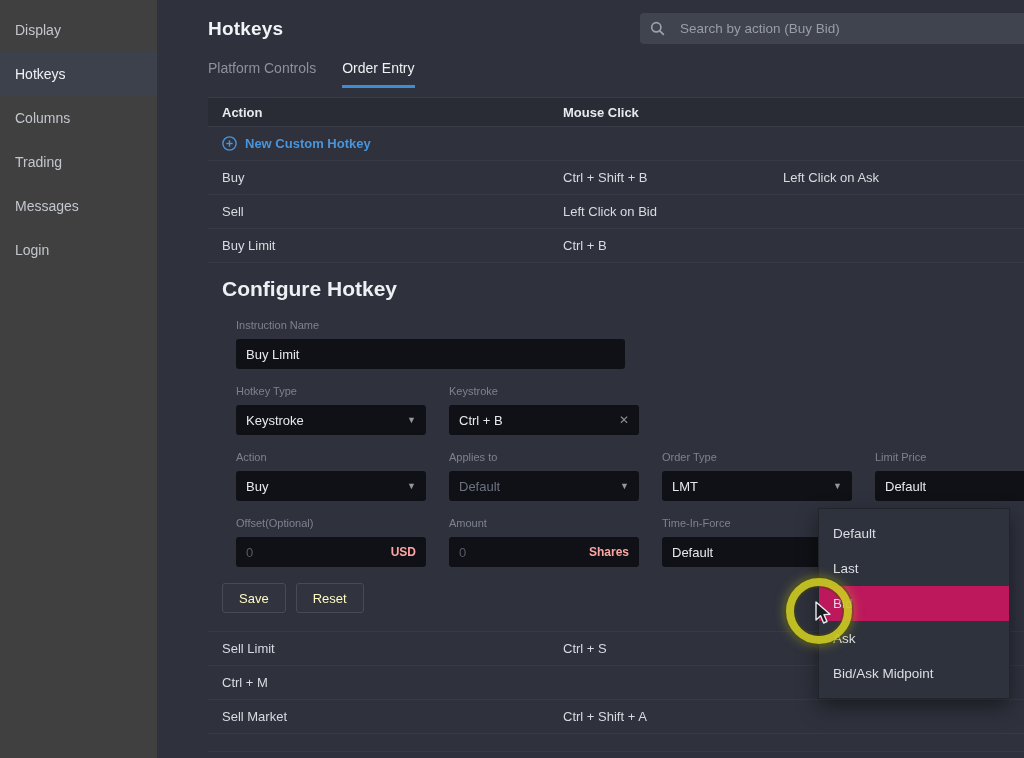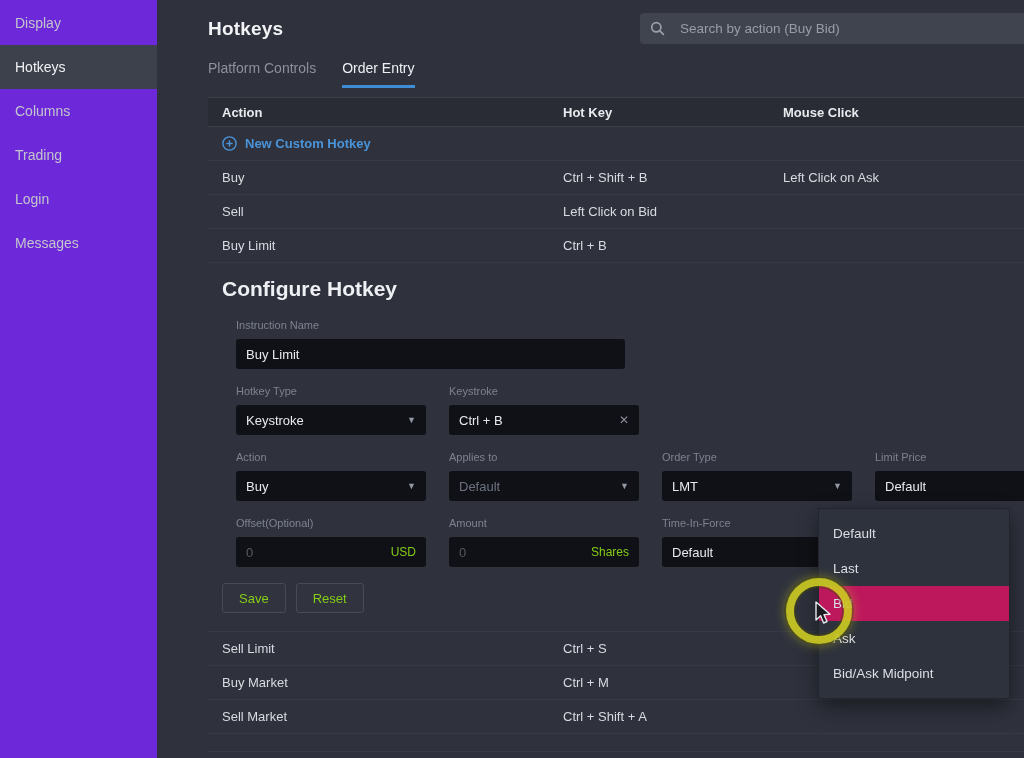--- a/index.html
+++ b/index.html
@@ -7,21 +7,21 @@
   body {
     background:#20232b;
     font-family:"Liberation Sans", sans-serif;
     overflow:hidden;
     position:relative;
     color:#d9dbe0;
   }
   .app { display:flex; width:100%; height:100%; }
 
   
-  .sidebar { width:157px; background:#6d28d9; padding-top:1px; flex-shrink:0; height:100%; }
+  .sidebar { width:157px; background:#404040; padding-top:8px; flex-shrink:0; height:100%; }
   .side-item { height:44px; display:flex; align-items:center; padding-left:15px;
                color:#c3c6cd; font-size:14px; cursor:pointer; }
   .side-item.active { background:#3d414c; color:#f0f1f4; }
 
   
   .main { flex:1; background:#2f323d; padding:0 14px 0 51px; position:relative; height:100%; }
 
   .header { display:flex; justify-content:space-between; align-items:center; padding-top:13px; }
   .title { color:#f2f3f5; font-size:19px; font-weight:bold; letter-spacing:.2px; }
 
@@ -57,25 +57,25 @@
   .fcol.wide { width:389px; }
 
   .control { height:30px; background:#0f1116; border-radius:3px; display:flex;
              align-items:center; padding:0 10px; color:#e7e9ed; font-size:13px; cursor:pointer; }
   .control .caret { margin-left:auto; color:#9298a3; font-size:9px; padding-left:8px; }
   .control.disabled { color:#6d7280; }
   .control .clear { margin-left:auto; color:#8a8f9a; font-size:12px; cursor:pointer; }
   .control input { background:transparent; border:none; outline:none; color:#e7e9ed;
                    font-size:13px; width:100%; font-family:"Liberation Sans", sans-serif; }
   .control input::placeholder { color:#565b66; }
-  .suffix { margin-left:auto; color:#84cc16; font-size:12px; font-weight:normal; }
+  .suffix { margin-left:auto; color:#fca5a5; font-size:12px; font-weight:bold; }
 
   .btns { display:flex; gap:10px; margin-top:16px; }
   .btn { height:30px; padding:0 16px; background:#31343f; border:1px solid #474b57; border-radius:3px;
-         color:#84cc16; font-size:13px; display:flex; align-items:center; cursor:pointer;
+         color:#fef9c3; font-size:13px; display:flex; align-items:center; cursor:pointer;
          font-family:"Liberation Sans", sans-serif; }
 
   
   .menu { position:absolute; left:818px; top:508px; width:192px; background:#2e323c;
           border:1px solid #23252d; box-shadow:0 8px 20px rgba(0,0,0,.45); z-index:20; padding:7px 0; }
   .menu-item { height:35px; display:flex; align-items:center; padding:0 14px;
                color:#dcdee3; font-size:13.5px; cursor:pointer; }
   .menu-item.selected { background:#be185d; }
 
   
@@ -88,22 +88,22 @@
 </head>
 <body>
 
 <div class="app">
 
   <aside class="sidebar">
     <div class="side-item">Display</div>
     <div class="side-item active">Hotkeys</div>
     <div class="side-item">Columns</div>
     <div class="side-item">Trading</div>
+    <div class="side-item">Messages</div>
     <div class="side-item">Login</div>
-    <div class="side-item">Messages</div>
   </aside>
 
   <main class="main">
 
     <div class="header">
       <h1 class="title">Hotkeys</h1>
       <div class="search">
         <span style="display:flex;">
           <svg width="15" height="15" viewBox="0 0 15 15" fill="none">
             <circle cx="6.3" cy="6.3" r="4.6" stroke="#9ba0ac" stroke-width="1.7"></circle>
@@ -116,21 +116,20 @@
 
     <div class="tabs">
       <div class="tab">Platform Controls</div>
       <div class="tab active">Order Entry</div>
     </div>
 
     <div style="margin-top:9px;">
 
       <div class="grid-row thead">
         <div>Action</div>
-        <div>Hot Key</div>
         <div>Mouse Click</div>
       </div>
 
       <div class="new-row">
         <span style="display:flex;">
           <svg width="15" height="15" viewBox="0 0 15 15" fill="none">
             <circle cx="7.5" cy="7.5" r="6.6" stroke="#4a94da" stroke-width="1.4"></circle>
             <line x1="7.5" y1="4.3" x2="7.5" y2="10.7" stroke="#4a94da" stroke-width="1.4"></line>
             <line x1="4.3" y1="7.5" x2="10.7" y2="7.5" stroke="#4a94da" stroke-width="1.4"></line>
           </svg>
@@ -245,21 +244,20 @@
           <button class="btn">Reset</button>
         </div>
       </div>
 
       <div class="grid-row row">
         <div>Sell Limit</div>
         <div>Ctrl + S</div>
         <div></div>
       </div>
       <div class="grid-row row">
-        <div>Buy Market</div>
         <div>Ctrl + M</div>
         <div></div>
       </div>
       <div class="grid-row row">
         <div>Sell Market</div>
         <div>Ctrl + Shift + A</div>
         <div></div>
       </div>
       <div class="row-empty"></div>
 

